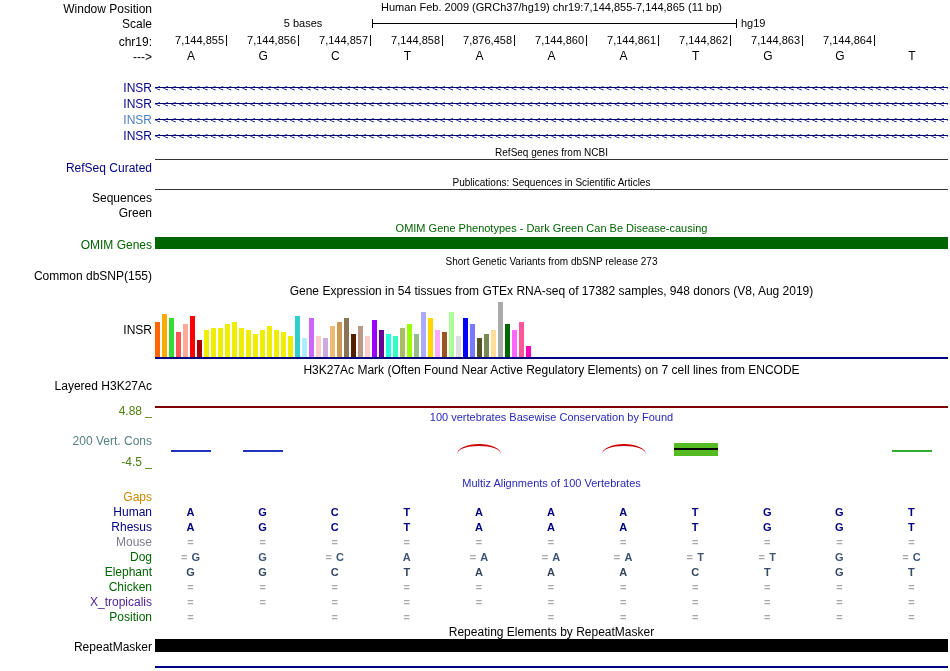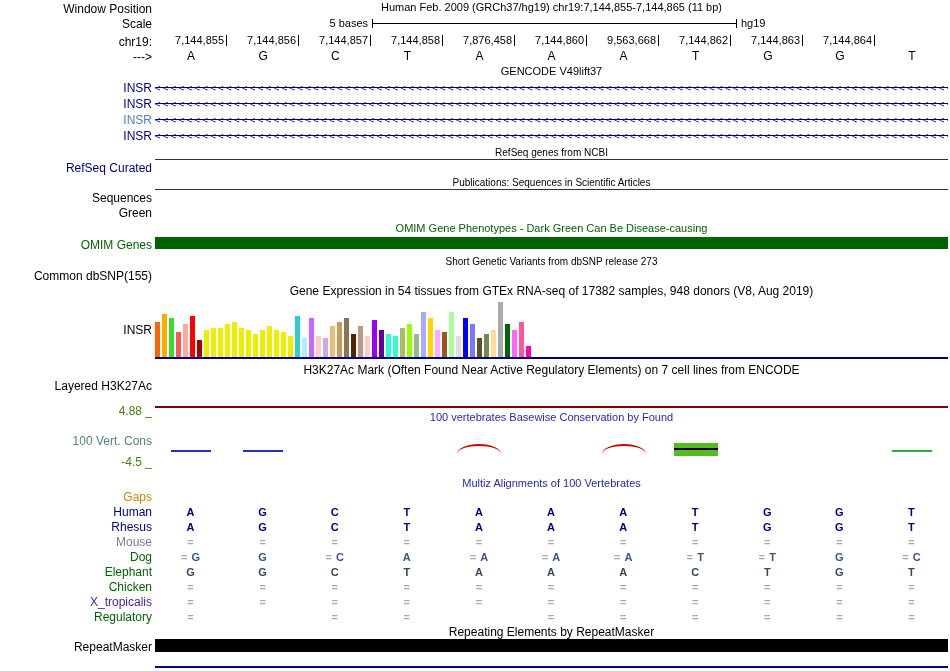--- a/index.html
+++ b/index.html
@@ -12,21 +12,21 @@
   .blue{color:#2828b8;}
   .green{color:#006400;}
   .navy{color:#000080;}
   .insr3{color:#4b7fbe;}
   .pblue{color:#4d7c0f;}
   .teal{color:#557f7f;}
   .hline{position:absolute;left:155px;width:793px;}
   .scaleline{position:absolute;top:19px;left:372px;width:363px;height:9px;
              border-left:1px solid #000;border-right:1px solid #000;
              background:linear-gradient(#000,#000) no-repeat center/100% 1px;}
-  .scaletext{position:absolute;top:17px;left:238px;width:130px;text-align:right;font-size:11px;}
+  .scaletext{position:absolute;top:17px;left:238px;width:130px;text-align:center;font-size:11px;}
   .hg19tag{position:absolute;top:17px;left:741px;font-size:11px;}
   .garrow{position:absolute;left:155px;width:793px;height:12px;overflow:hidden;color:#000080;
           font-size:9px;line-height:12px;letter-spacing:2.5px;white-space:nowrap;
           font-family:"DejaVu Sans Mono",monospace;
           background:linear-gradient(to bottom,transparent 5px,#000080 5px,#000080 6px,transparent 6px);}
   .pos-row{position:absolute;left:155px;top:34px;width:720px;height:14px;display:flex;}
   .pos-cell{width:72px;text-align:right;font-size:11px;line-height:13px;white-space:nowrap;}
   .pos-tick{display:inline-block;width:1px;height:11px;background:#000;margin-left:2px;vertical-align:-2px;}
   .base-row{position:absolute;left:155px;top:49px;width:793px;height:14px;display:flex;}
   .base-cell{flex:1;text-align:center;font-size:12px;line-height:14px;}
@@ -57,42 +57,41 @@
   <div class="hg19tag">hg19</div>
 
   <div class="llabel" style="top:35px">chr19:</div>
   <div class="pos-row">
       <div class="pos-cell"><span>7,144,855</span><span class="pos-tick"></span></div>
       <div class="pos-cell"><span>7,144,856</span><span class="pos-tick"></span></div>
       <div class="pos-cell"><span>7,144,857</span><span class="pos-tick"></span></div>
       <div class="pos-cell"><span>7,144,858</span><span class="pos-tick"></span></div>
       <div class="pos-cell"><span>7,876,458</span><span class="pos-tick"></span></div>
       <div class="pos-cell"><span>7,144,860</span><span class="pos-tick"></span></div>
-      <div class="pos-cell"><span>9,563,668</span><span class="pos-tick"></span></div>
+      <div class="pos-cell"><span>7,144,861</span><span class="pos-tick"></span></div>
       <div class="pos-cell"><span>7,144,862</span><span class="pos-tick"></span></div>
       <div class="pos-cell"><span>7,144,863</span><span class="pos-tick"></span></div>
       <div class="pos-cell"><span>7,144,864</span><span class="pos-tick"></span></div>
     </div>
 
   <div class="llabel" style="top:50px">---&gt;</div>
   <div class="base-row">
       <div class="base-cell">A</div>
       <div class="base-cell">G</div>
       <div class="base-cell">C</div>
       <div class="base-cell">T</div>
       <div class="base-cell">A</div>
       <div class="base-cell">A</div>
       <div class="base-cell">A</div>
       <div class="base-cell">T</div>
       <div class="base-cell">G</div>
       <div class="base-cell">G</div>
       <div class="base-cell">T</div>
     </div>
 
-  <div class="ct" style="top:65px">GENCODE V49lift37</div>
   <div class="llabel navy" style="top:81px">INSR</div>
   <div class="llabel navy" style="top:97px">INSR</div>
   <div class="llabel insr3" style="top:113px">INSR</div>
   <div class="llabel navy" style="top:129px">INSR</div>
   <div class="garrow" style="top:82px">&lt;&lt;&lt;&lt;&lt;&lt;&lt;&lt;&lt;&lt;&lt;&lt;&lt;&lt;&lt;&lt;&lt;&lt;&lt;&lt;&lt;&lt;&lt;&lt;&lt;&lt;&lt;&lt;&lt;&lt;&lt;&lt;&lt;&lt;&lt;&lt;&lt;&lt;&lt;&lt;&lt;&lt;&lt;&lt;&lt;&lt;&lt;&lt;&lt;&lt;&lt;&lt;&lt;&lt;&lt;&lt;&lt;&lt;&lt;&lt;&lt;&lt;&lt;&lt;&lt;&lt;&lt;&lt;&lt;&lt;&lt;&lt;&lt;&lt;&lt;&lt;&lt;&lt;&lt;&lt;&lt;&lt;&lt;&lt;&lt;&lt;&lt;&lt;&lt;&lt;&lt;&lt;&lt;&lt;&lt;&lt;&lt;&lt;&lt;&lt;&lt;&lt;&lt;&lt;&lt;&lt;&lt;&lt;&lt;&lt;&lt;&lt;&lt;&lt;&lt;&lt;&lt;&lt;&lt;&lt;&lt;&lt;&lt;&lt;&lt;&lt;&lt;&lt;&lt;&lt;&lt;&lt;&lt;&lt;&lt;&lt;&lt;&lt;&lt;&lt;&lt;&lt;&lt;&lt;&lt;&lt;&lt;&lt;&lt;&lt;</div>
   <div class="garrow" style="top:98px">&lt;&lt;&lt;&lt;&lt;&lt;&lt;&lt;&lt;&lt;&lt;&lt;&lt;&lt;&lt;&lt;&lt;&lt;&lt;&lt;&lt;&lt;&lt;&lt;&lt;&lt;&lt;&lt;&lt;&lt;&lt;&lt;&lt;&lt;&lt;&lt;&lt;&lt;&lt;&lt;&lt;&lt;&lt;&lt;&lt;&lt;&lt;&lt;&lt;&lt;&lt;&lt;&lt;&lt;&lt;&lt;&lt;&lt;&lt;&lt;&lt;&lt;&lt;&lt;&lt;&lt;&lt;&lt;&lt;&lt;&lt;&lt;&lt;&lt;&lt;&lt;&lt;&lt;&lt;&lt;&lt;&lt;&lt;&lt;&lt;&lt;&lt;&lt;&lt;&lt;&lt;&lt;&lt;&lt;&lt;&lt;&lt;&lt;&lt;&lt;&lt;&lt;&lt;&lt;&lt;&lt;&lt;&lt;&lt;&lt;&lt;&lt;&lt;&lt;&lt;&lt;&lt;&lt;&lt;&lt;&lt;&lt;&lt;&lt;&lt;&lt;&lt;&lt;&lt;&lt;&lt;&lt;&lt;&lt;&lt;&lt;&lt;&lt;&lt;&lt;&lt;&lt;&lt;&lt;&lt;&lt;&lt;&lt;&lt;&lt;</div>
   <div class="garrow" style="top:114px">&lt;&lt;&lt;&lt;&lt;&lt;&lt;&lt;&lt;&lt;&lt;&lt;&lt;&lt;&lt;&lt;&lt;&lt;&lt;&lt;&lt;&lt;&lt;&lt;&lt;&lt;&lt;&lt;&lt;&lt;&lt;&lt;&lt;&lt;&lt;&lt;&lt;&lt;&lt;&lt;&lt;&lt;&lt;&lt;&lt;&lt;&lt;&lt;&lt;&lt;&lt;&lt;&lt;&lt;&lt;&lt;&lt;&lt;&lt;&lt;&lt;&lt;&lt;&lt;&lt;&lt;&lt;&lt;&lt;&lt;&lt;&lt;&lt;&lt;&lt;&lt;&lt;&lt;&lt;&lt;&lt;&lt;&lt;&lt;&lt;&lt;&lt;&lt;&lt;&lt;&lt;&lt;&lt;&lt;&lt;&lt;&lt;&lt;&lt;&lt;&lt;&lt;&lt;&lt;&lt;&lt;&lt;&lt;&lt;&lt;&lt;&lt;&lt;&lt;&lt;&lt;&lt;&lt;&lt;&lt;&lt;&lt;&lt;&lt;&lt;&lt;&lt;&lt;&lt;&lt;&lt;&lt;&lt;&lt;&lt;&lt;&lt;&lt;&lt;&lt;&lt;&lt;&lt;&lt;&lt;&lt;&lt;&lt;&lt;&lt;</div>
   <div class="garrow" style="top:130px">&lt;&lt;&lt;&lt;&lt;&lt;&lt;&lt;&lt;&lt;&lt;&lt;&lt;&lt;&lt;&lt;&lt;&lt;&lt;&lt;&lt;&lt;&lt;&lt;&lt;&lt;&lt;&lt;&lt;&lt;&lt;&lt;&lt;&lt;&lt;&lt;&lt;&lt;&lt;&lt;&lt;&lt;&lt;&lt;&lt;&lt;&lt;&lt;&lt;&lt;&lt;&lt;&lt;&lt;&lt;&lt;&lt;&lt;&lt;&lt;&lt;&lt;&lt;&lt;&lt;&lt;&lt;&lt;&lt;&lt;&lt;&lt;&lt;&lt;&lt;&lt;&lt;&lt;&lt;&lt;&lt;&lt;&lt;&lt;&lt;&lt;&lt;&lt;&lt;&lt;&lt;&lt;&lt;&lt;&lt;&lt;&lt;&lt;&lt;&lt;&lt;&lt;&lt;&lt;&lt;&lt;&lt;&lt;&lt;&lt;&lt;&lt;&lt;&lt;&lt;&lt;&lt;&lt;&lt;&lt;&lt;&lt;&lt;&lt;&lt;&lt;&lt;&lt;&lt;&lt;&lt;&lt;&lt;&lt;&lt;&lt;&lt;&lt;&lt;&lt;&lt;&lt;&lt;&lt;&lt;&lt;&lt;&lt;&lt;&lt;</div>
 
   <div class="ct ct10" style="top:146px">RefSeq genes from NCBI</div>
@@ -170,21 +169,21 @@
     </div>
   <div class="hline" style="top:357px;height:2px;background:#000080"></div>
   <div class="llabel" style="top:323px">INSR</div>
 
   <div class="ct ct12" style="top:364px">H3K27Ac Mark (Often Found Near Active Regulatory Elements) on 7 cell lines from ENCODE</div>
   <div class="llabel" style="top:379px">Layered H3K27Ac</div>
   <div class="hline" style="top:406px;height:2px;background:#800000"></div>
 
   <div class="llabel pblue" style="top:404px">4.88 _</div>
   <div class="ct blue" style="top:411px">100 vertebrates Basewise Conservation by Found</div>
-  <div class="llabel teal" style="top:434px">100 Vert. Cons</div>
+  <div class="llabel teal" style="top:434px">200 Vert. Cons</div>
   <div class="phylop-marks">
       <div class="pm" style="left: 16px; top: 18px; width: 40px; height: 2px; background: rgb(34, 51, 187);"></div>
       <div class="pm" style="left: 88.0909px; top: 18px; width: 40px; height: 2px; background: rgb(34, 51, 187);"></div>
       <div class="pm" style="left: 302.364px; top: 12px; width: 44px; height: 8px; border-top: 2px solid rgb(204, 0, 0); border-radius: 50% 50% 0px 0px / 100% 100% 0px 0px;"></div>
       <div class="pm" style="left: 446.545px; top: 12px; width: 44px; height: 8px; border-top: 2px solid rgb(204, 0, 0); border-radius: 50% 50% 0px 0px / 100% 100% 0px 0px;"></div>
       <div class="pm" style="left: 518.636px; top: 11px; width: 44px; height: 13px; background: rgb(85, 187, 34);">
         <div style="position: absolute; left: 0px; top: 5px; width: 100%; height: 2px; background: rgb(0, 0, 0);"></div>
       </div>
       <div class="pm" style="left: 736.909px; top: 18px; width: 40px; height: 2px; background: rgb(51, 170, 51);"></div>
     </div>
@@ -314,21 +313,21 @@
           <div class="mcell"><span style="color: rgb(168, 168, 168);">=</span></div>
           <div class="mcell"><span style="color: rgb(168, 168, 168);">=</span></div>
           <div class="mcell"><span style="color: rgb(168, 168, 168);">=</span></div>
           <div class="mcell"><span style="color: rgb(168, 168, 168);">=</span></div>
           <div class="mcell"><span style="color: rgb(168, 168, 168);">=</span></div>
           <div class="mcell"><span style="color: rgb(168, 168, 168);">=</span></div>
           <div class="mcell"><span style="color: rgb(168, 168, 168);">=</span></div>
         </div>
       </div>
       <div class="mrow" style="top: 120px;">
-        <div class="mlabel" style="color: rgb(0, 100, 0);">Regulatory</div>
+        <div class="mlabel" style="color: rgb(0, 100, 0);">Position</div>
         <div class="mcells">
           <div class="mcell"><span style="color: rgb(168, 168, 168);">=</span></div>
           <div class="mcell"></div>
           <div class="mcell"><span style="color: rgb(168, 168, 168);">=</span></div>
           <div class="mcell"><span style="color: rgb(168, 168, 168);">=</span></div>
           <div class="mcell"></div>
           <div class="mcell"><span style="color: rgb(168, 168, 168);">=</span></div>
           <div class="mcell"><span style="color: rgb(168, 168, 168);">=</span></div>
           <div class="mcell"><span style="color: rgb(168, 168, 168);">=</span></div>
           <div class="mcell"><span style="color: rgb(168, 168, 168);">=</span></div>

